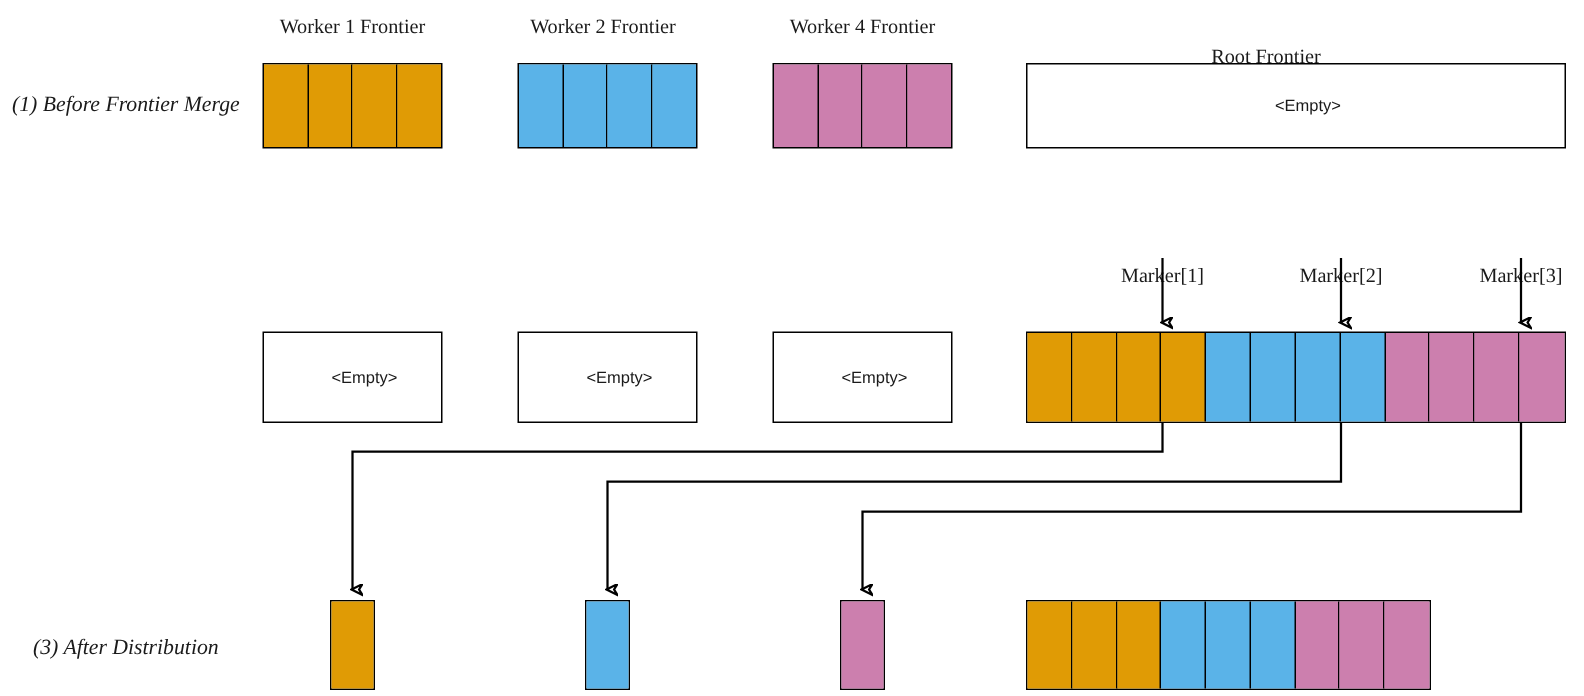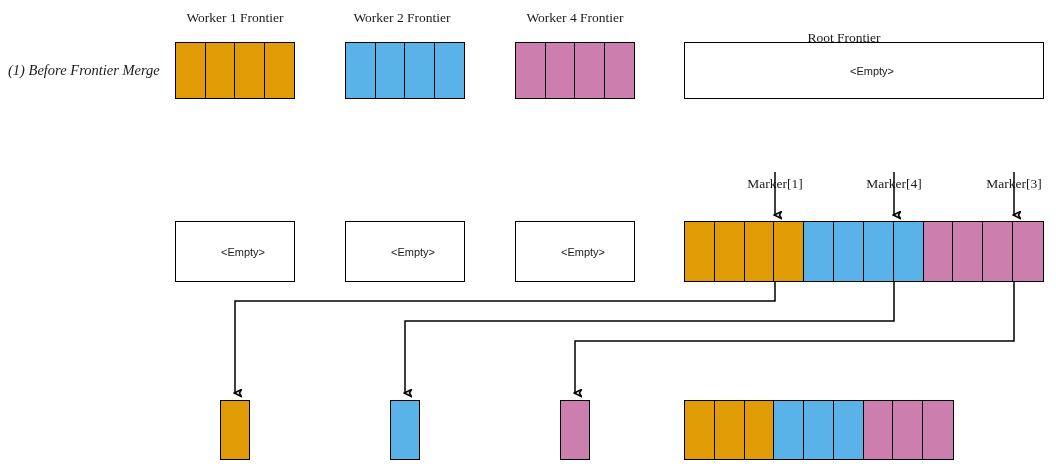--- a/index.html
+++ b/index.html
@@ -89,20 +89,21 @@
 <body>
 
 <div id="canvas">
 
   <div class="abs col-title" style="left:175px; top:10px; width:120px;">Worker 1 Frontier</div>
   <div class="abs col-title" style="left:342px; top:10px; width:120px;">Worker 2 Frontier</div>
   <div class="abs col-title" style="left:515px; top:10px; width:120px;">Worker 4 Frontier</div>
   <div class="abs col-title" style="left:664px; top:10px; width:360px;margin-top:20px;">Root Frontier</div>
 
   <div class="abs row-label" style="left:8px; top:61px;">(1) Before Frontier Merge</div>
+  <div class="abs row-label" style="left:22px; top:423px;">(3) After Distribution</div>
 
   <div class="abs frontier" style="left:175px; top:42px; width:120px; height:57px;">
     <div class="cell" style="width:25%; background:#E09B05;"></div>
     <div class="cell" style="width:25%; background:#E09B05;"></div>
     <div class="cell" style="width:25%; background:#E09B05;"></div>
     <div class="cell" style="width:25%; background:#E09B05;"></div>
   </div>
 
   <div class="abs frontier" style="left:345px; top:42px; width:120px; height:57px;">
     <div class="cell" style="width:25%; background:#5AB3E8;"></div>
@@ -116,21 +117,21 @@
     <div class="cell" style="width:25%; background:#CC7FAE;"></div>
     <div class="cell" style="width:25%; background:#CC7FAE;"></div>
     <div class="cell" style="width:25%; background:#CC7FAE;"></div>
   </div>
 
   <div class="abs empty-box" style="left:684px; top:42px; width:360px; height:57px;">
     <span class="empty-text">&lt;Empty&gt;</span>
   </div>
 
   <div class="abs marker-label" style="left:735px; top:152px; width:80px;">Marker[1]</div>
-  <div class="abs marker-label" style="left:854px; top:152px; width:80px;">Marker[4]</div>
+  <div class="abs marker-label" style="left:854px; top:152px; width:80px;">Marker[2]</div>
   <div class="abs marker-label" style="left:974px; top:152px; width:80px;">Marker[3]</div>
 
   <div class="abs empty-box" style="left:175px; top:221px; width:120px; height:61px;">
     <span class="empty-text">&lt;Empty&gt;</span>
   </div>
   <div class="abs empty-box" style="left:345px; top:221px; width:120px; height:61px;">
     <span class="empty-text">&lt;Empty&gt;</span>
   </div>
   <div class="abs empty-box" style="left:515px; top:221px; width:120px; height:61px;">
     <span class="empty-text">&lt;Empty&gt;</span>

